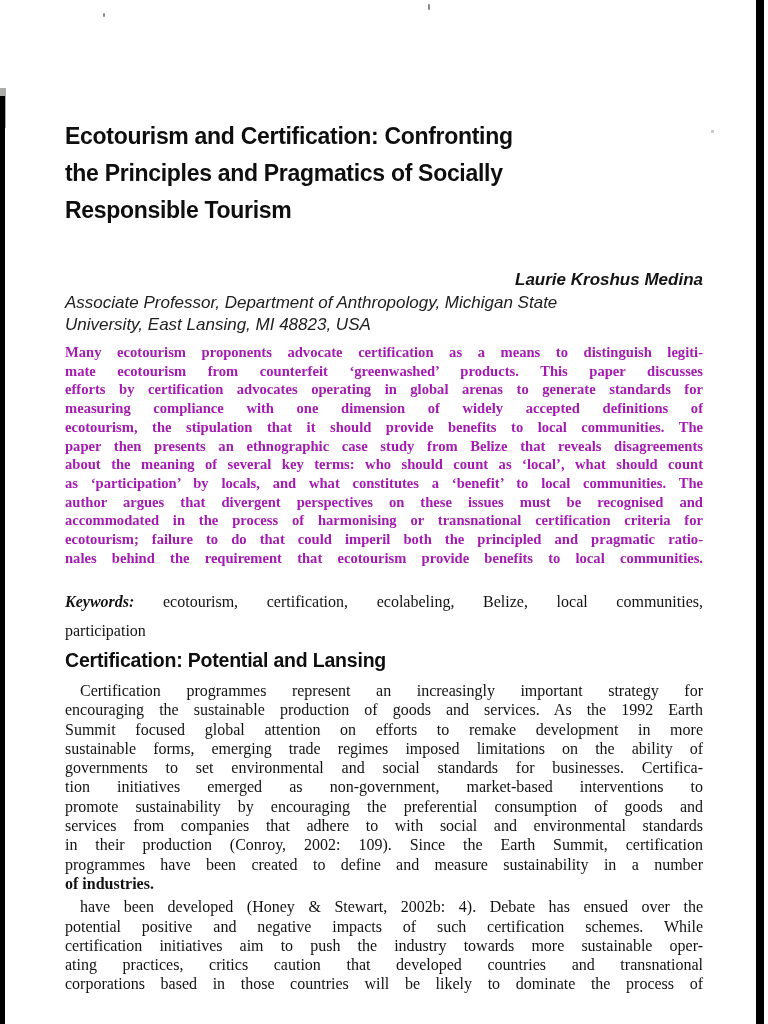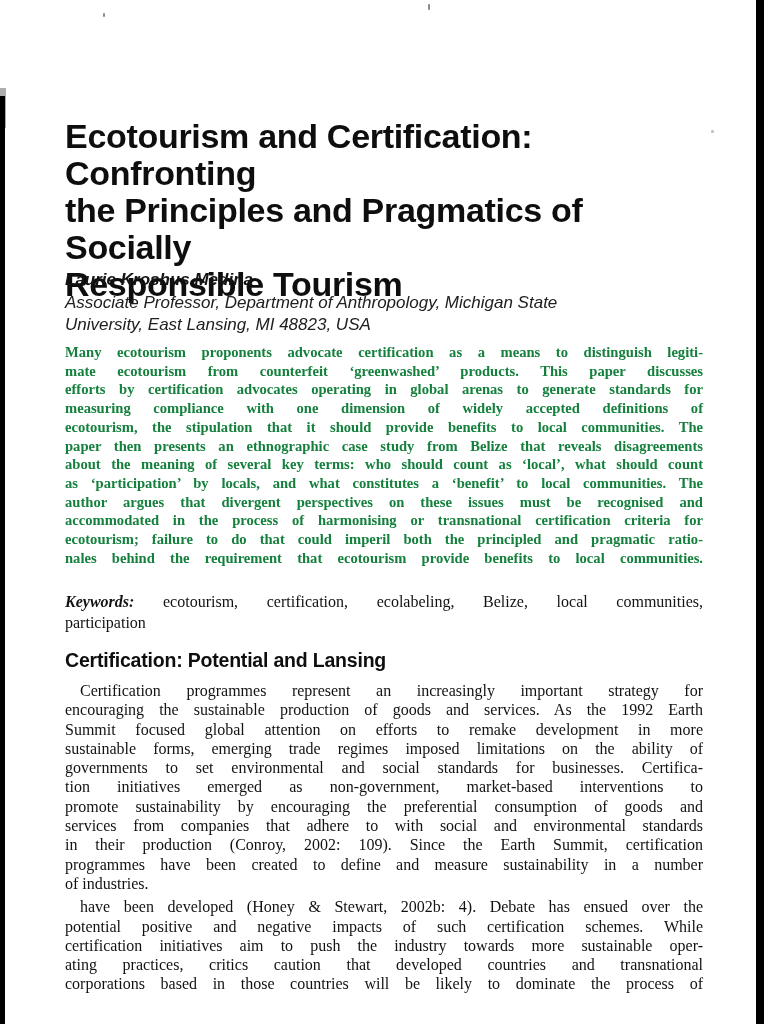--- a/index.html
+++ b/index.html
@@ -15,43 +15,43 @@
   #bar-left  { left: 0; top: 96px; width: 5px; height: 928px; }
   #bar-left-fade { left: 0; top: 88px; width: 6px; height: 40px; background: #6a6a66; opacity: .55; }
   #bar-right { left: 756px; top: 0; width: 8px; height: 1024px; }
   .speck { position: absolute; background: #8a8a86; border-radius: 1px; }
 
   .content { position: absolute; left: 65px; width: 638px; }
 
   
   #title { top: 118px; font-family: "Liberation Sans", sans-serif; }
   #title .line {
-    font-size: 34px; font-weight: bold; letter-spacing: -0.3px;
+    font-size: 23px; font-weight: bold; letter-spacing: -0.3px;
     line-height: 37px; color: #0e0e0e;
   }
 
   
   #author-block { top: 268px; font-family: "Liberation Sans", sans-serif; }
-  #author-name { font-size: 17px; font-weight: bold; font-style: italic; line-height: 24px; color: #141414; }
+  #author-name { font-size: 17px; font-weight: bold; font-style: italic; line-height: 24px; color: #141414; text-align: right; }
   #affiliation .line { font-size: 17px; font-style: italic; line-height: 21.5px; color: #202020; }
 
   
   #abstract { top: 343px; font-weight: bold; }
-  #abstract .line { font-size: 14.6px; line-height: 18.7px; color: #15803d; }
+  #abstract .line { font-size: 14.6px; line-height: 18.7px; color: #a21caf; }
 
   
   .jlines .line { text-align: justify; text-align-last: justify; white-space: normal; }
-  .jlines.last-left .line:last-child { text-align-last: left; }
+  .jlines.last-left .line:last-child { text-align-last: left; font-weight: bold; }
   .indent-first .line:first-child { text-indent: 15px; }
 
   
   #keywords { top: 591px; }
   #kw-line1 { font-size: 16px; line-height: 21px; text-align: justify; text-align-last: justify; }
   #kw-label { font-weight: bold; font-style: italic; }
-  #kw-line2 { font-size: 16px; line-height: 21px; }
+  #kw-line2 { font-size: 16px; line-height: 21px; margin-top: 8px; }
 
   
   #section-heading {
     top: 649px; font-family: "Liberation Sans", sans-serif;
     font-size: 19.5px; font-weight: bold; letter-spacing: -0.2px; color: #0e0e0e;
   }
 
   
   #body-text { top: 681px; }
   #body-text .line { font-size: 16px; line-height: 19.3px; color: #121212; }

